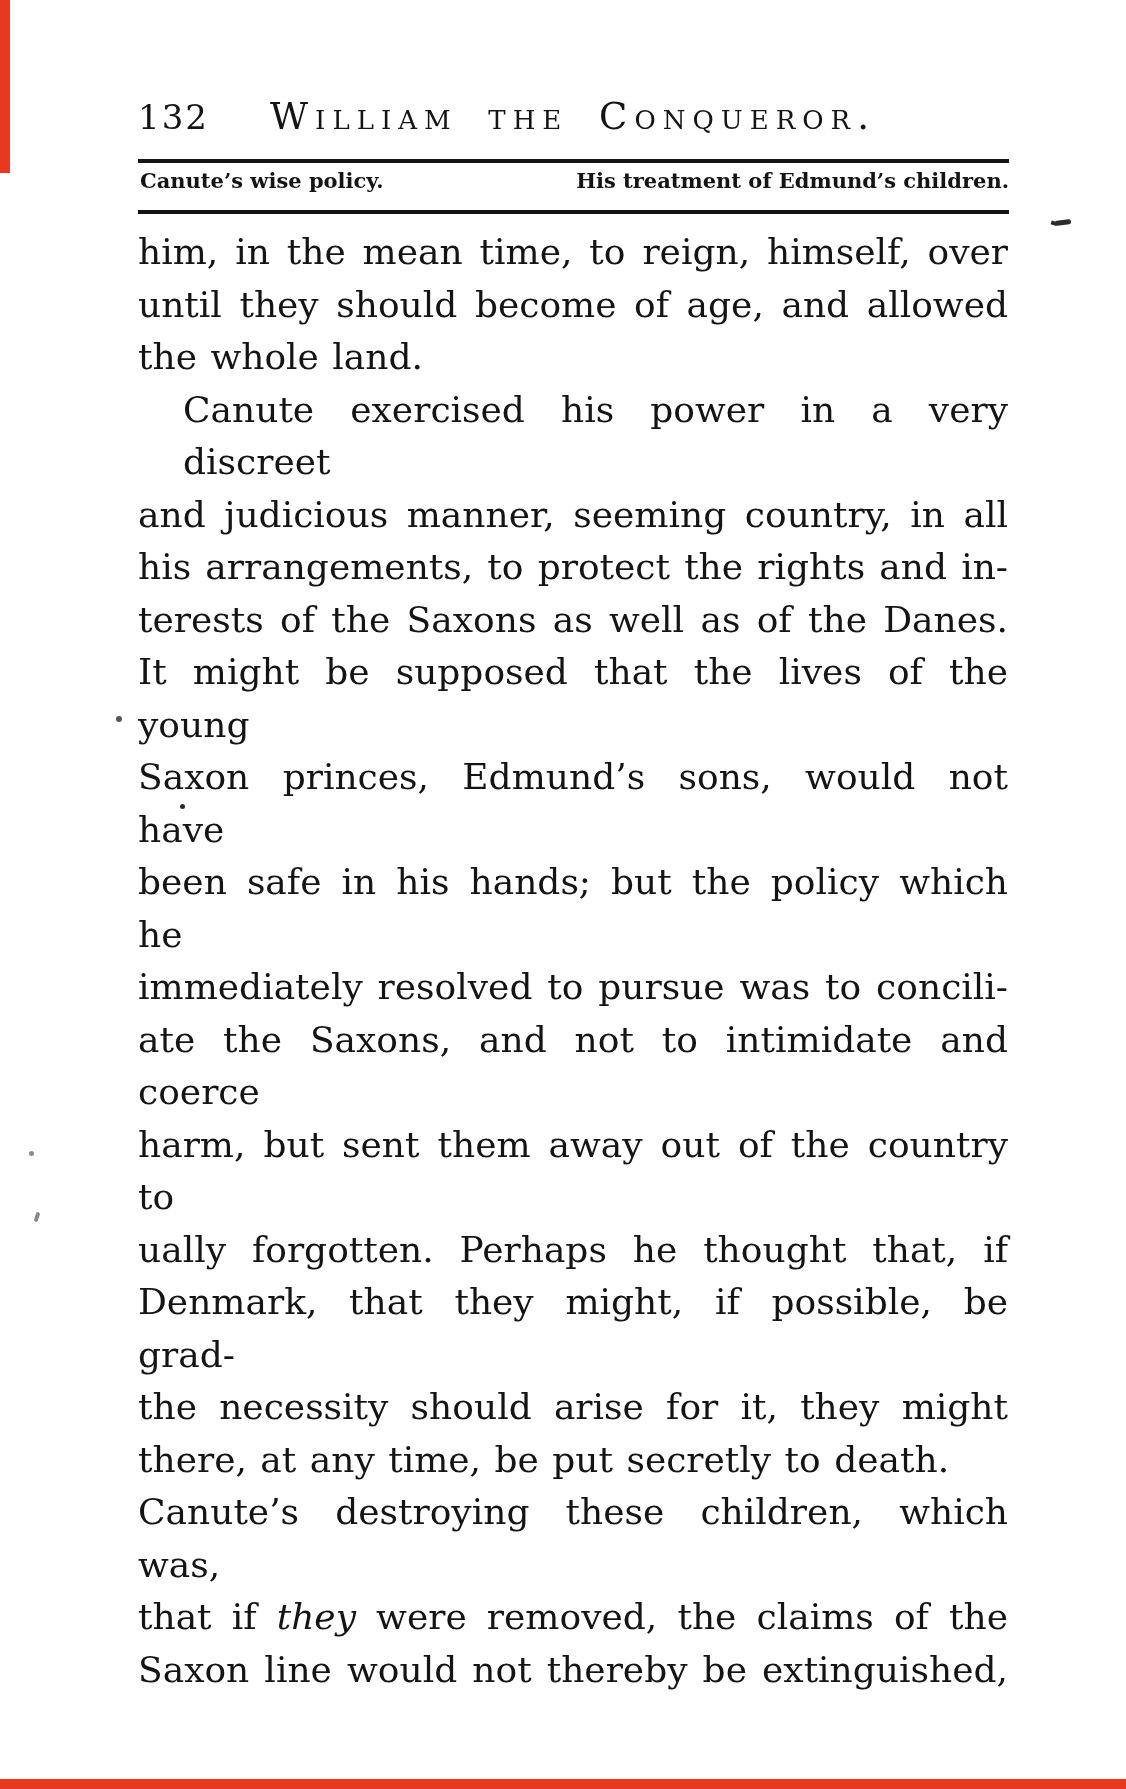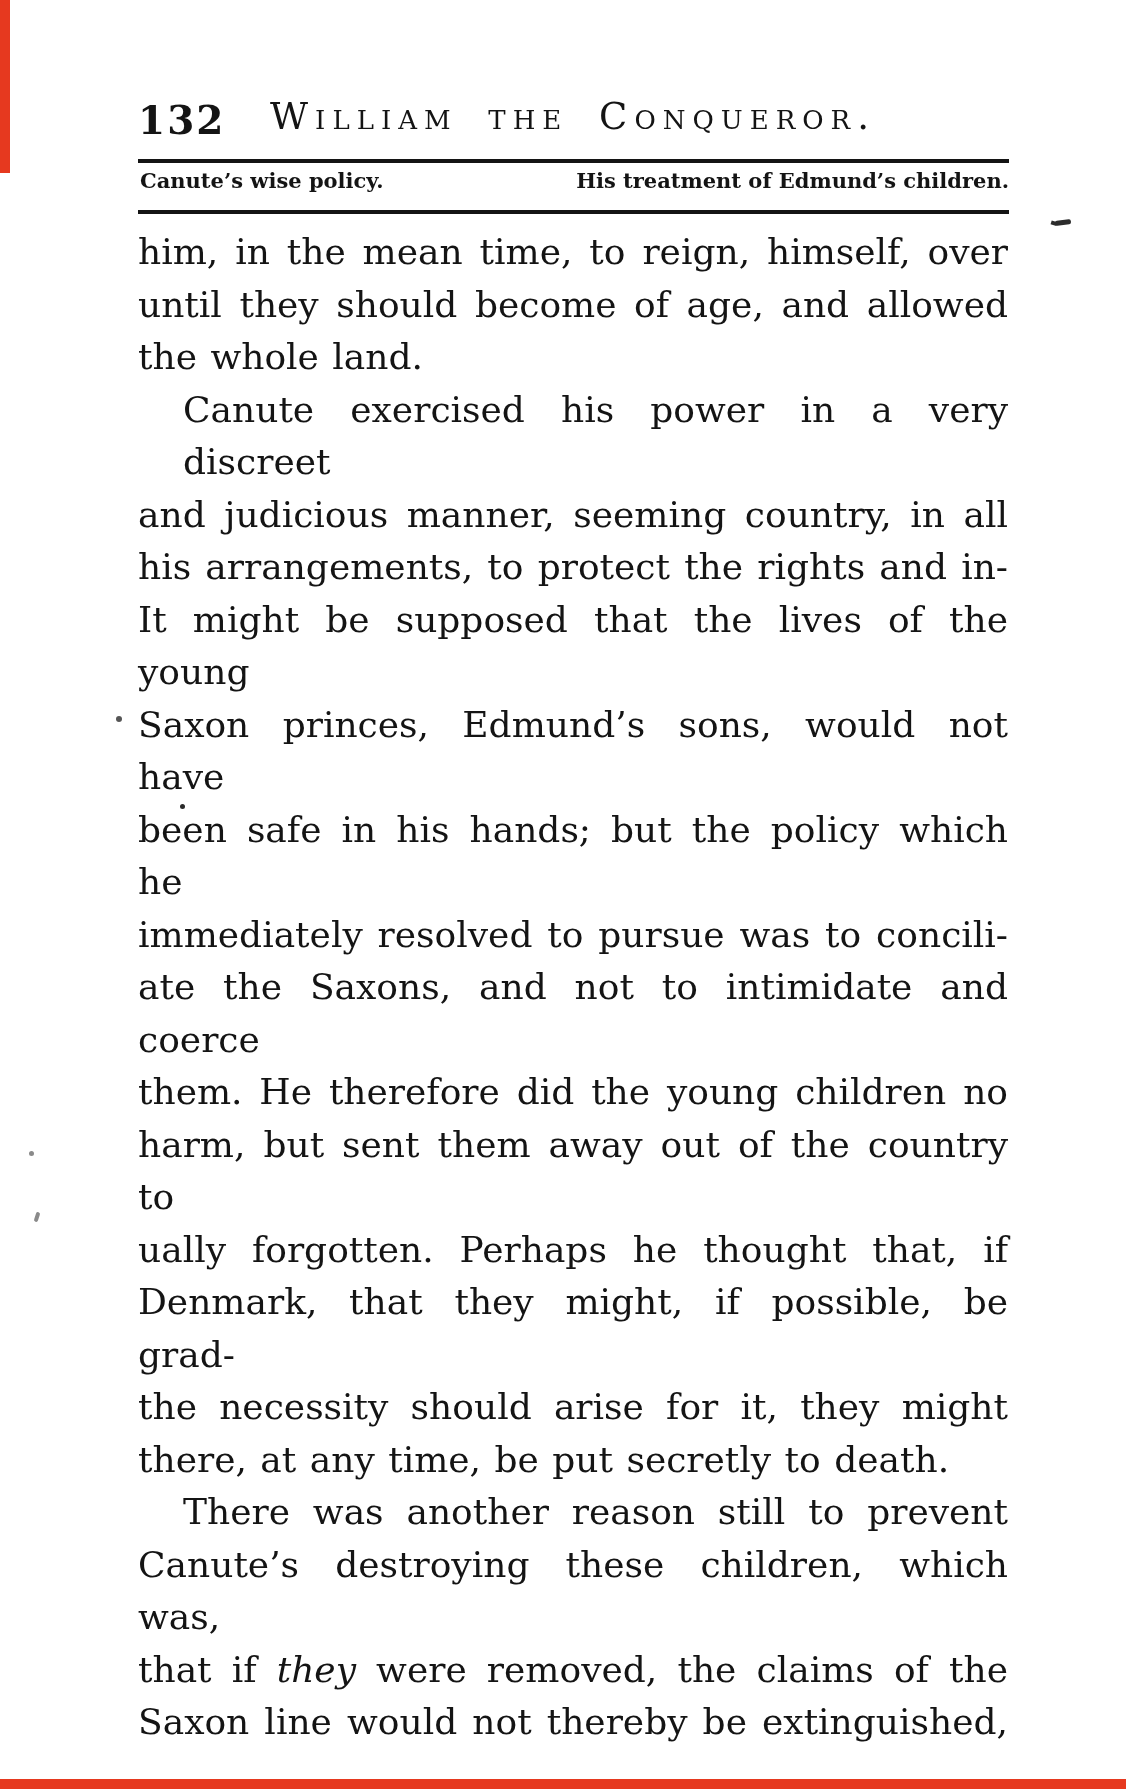--- a/index.html
+++ b/index.html
@@ -25,21 +25,21 @@
   .edge-bottom{
     position:absolute;left:0;bottom:0;width:1126px;height:10px;
     background:var(--edge-red);
   }
   
   .header-row{
     position:absolute;left:138px;top:95px;width:870px;height:40px;
   }
   .page-number{
     position:absolute;left:0;top:2px;
-    font-size:39px;letter-spacing:2px;font-weight:bold;
+    font-size:34px;letter-spacing:2px;
   }
   .running-title{
     position:absolute;left:0;right:0;top:0;
     text-align:center;
     font-variant:small-caps;
     font-size:37px;
     letter-spacing:7px;
     word-spacing:12px;
     white-space:nowrap;
   }
@@ -112,32 +112,31 @@
 
   <div class="margin-tick"></div>
 
   <div class="body-text">
       <div class="line">him, in the mean time, to reign, himself, over</div>
       <div class="line">until they should become of age, and allowed</div>
       <div class="line end">the whole land.</div>
       <div class="line indent">Canute exercised his power in a very discreet</div>
       <div class="line">and judicious manner, seeming country, in all</div>
       <div class="line">his arrangements, to protect the rights and in-</div>
+      <div class="line">terests of the Saxons as well as of the Danes.</div>
       <div class="line">It might be supposed that the lives of the young</div>
       <div class="line">Saxon princes, Edmund’s sons, would not have</div>
       <div class="line">been safe in his hands; but the policy which he</div>
       <div class="line">immediately resolved to pursue was to concili-</div>
       <div class="line">ate the Saxons, and not to intimidate and coerce</div>
-      <div class="line">them.  He therefore did the young children no</div>
       <div class="line">harm, but sent them away out of the country to</div>
       <div class="line">ually forgotten.  Perhaps he thought that, if</div>
       <div class="line">Denmark, that they might, if possible, be grad-</div>
       <div class="line">the necessity should arise for it, they might</div>
       <div class="line end">there, at any time, be put secretly to death.</div>
-      <div class="line indent">There was another reason still to prevent</div>
       <div class="line">Canute’s destroying these children, which was,</div>
       <div class="line"><span>that if </span><em>they</em><span> were removed, the claims of the</span></div>
       <div class="line">Saxon line would not thereby be extinguished,</div>
     </div>
 
   <div class="speck speck-margin-mid"></div>
   <div class="speck speck-ate"></div>
   <div class="speck speck-far-left-dot"></div>
   <div class="speck speck-far-left-comma"></div>
 

